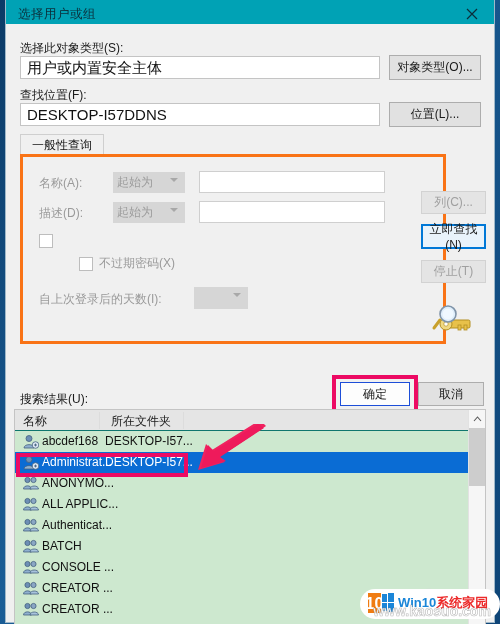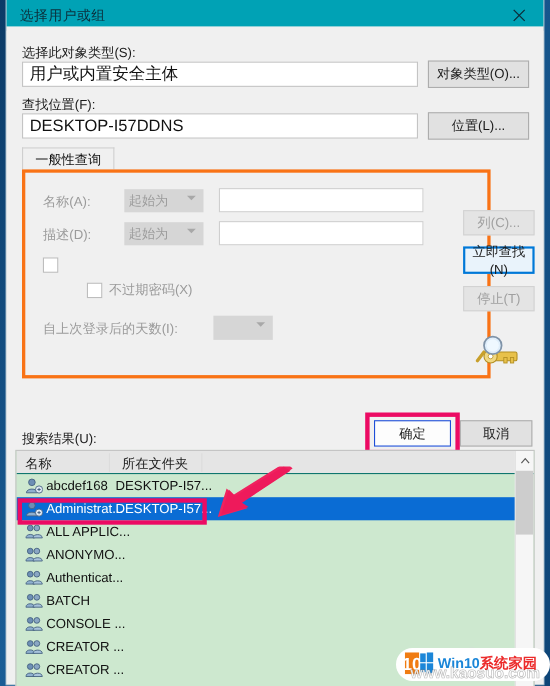--- a/index.html
+++ b/index.html
@@ -219,31 +219,31 @@
               <span class="nm">Administrat...</span>
               <span class="fd">DESKTOP-I57...</span>
             </div>
             <div class="lrow">
               <span class="ico"><svg width="16" height="15" viewBox="0 0 16 15">
                   <circle cx="4.5" cy="4" r="2.6" fill="#6d8fb5" stroke="#44617f" stroke-width=".8"></circle>
                   <circle cx="10.5" cy="4" r="2.6" fill="#8aa7c4" stroke="#44617f" stroke-width=".8"></circle>
                   <path d="M0.5 13 C0.5 8.8 8.5 8.8 8.5 13 Z" fill="#8fb0cf" stroke="#44617f" stroke-width=".8"></path>
                   <path d="M7 13 C7 9 15.5 9 15.5 13 Z" fill="#a8c3dc" stroke="#44617f" stroke-width=".8"></path>
                 </svg></span>
+              <span class="nm">ANONYMO...</span>
+              <span class="fd"></span>
+            </div>
+            <div class="lrow">
+              <span class="ico"><svg width="16" height="15" viewBox="0 0 16 15">
+                  <circle cx="4.5" cy="4" r="2.6" fill="#6d8fb5" stroke="#44617f" stroke-width=".8"></circle>
+                  <circle cx="10.5" cy="4" r="2.6" fill="#8aa7c4" stroke="#44617f" stroke-width=".8"></circle>
+                  <path d="M0.5 13 C0.5 8.8 8.5 8.8 8.5 13 Z" fill="#8fb0cf" stroke="#44617f" stroke-width=".8"></path>
+                  <path d="M7 13 C7 9 15.5 9 15.5 13 Z" fill="#a8c3dc" stroke="#44617f" stroke-width=".8"></path>
+                </svg></span>
               <span class="nm">ALL APPLIC...</span>
-              <span class="fd"></span>
-            </div>
-            <div class="lrow">
-              <span class="ico"><svg width="16" height="15" viewBox="0 0 16 15">
-                  <circle cx="4.5" cy="4" r="2.6" fill="#6d8fb5" stroke="#44617f" stroke-width=".8"></circle>
-                  <circle cx="10.5" cy="4" r="2.6" fill="#8aa7c4" stroke="#44617f" stroke-width=".8"></circle>
-                  <path d="M0.5 13 C0.5 8.8 8.5 8.8 8.5 13 Z" fill="#8fb0cf" stroke="#44617f" stroke-width=".8"></path>
-                  <path d="M7 13 C7 9 15.5 9 15.5 13 Z" fill="#a8c3dc" stroke="#44617f" stroke-width=".8"></path>
-                </svg></span>
-              <span class="nm">ANONYMO...</span>
               <span class="fd"></span>
             </div>
             <div class="lrow">
               <span class="ico"><svg width="16" height="15" viewBox="0 0 16 15">
                   <circle cx="4.5" cy="4" r="2.6" fill="#6d8fb5" stroke="#44617f" stroke-width=".8"></circle>
                   <circle cx="10.5" cy="4" r="2.6" fill="#8aa7c4" stroke="#44617f" stroke-width=".8"></circle>
                   <path d="M0.5 13 C0.5 8.8 8.5 8.8 8.5 13 Z" fill="#8fb0cf" stroke="#44617f" stroke-width=".8"></path>
                   <path d="M7 13 C7 9 15.5 9 15.5 13 Z" fill="#a8c3dc" stroke="#44617f" stroke-width=".8"></path>
                 </svg></span>
               <span class="nm">Authenticat...</span>

